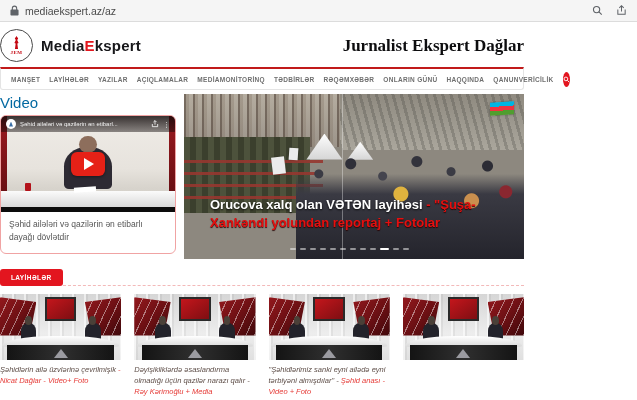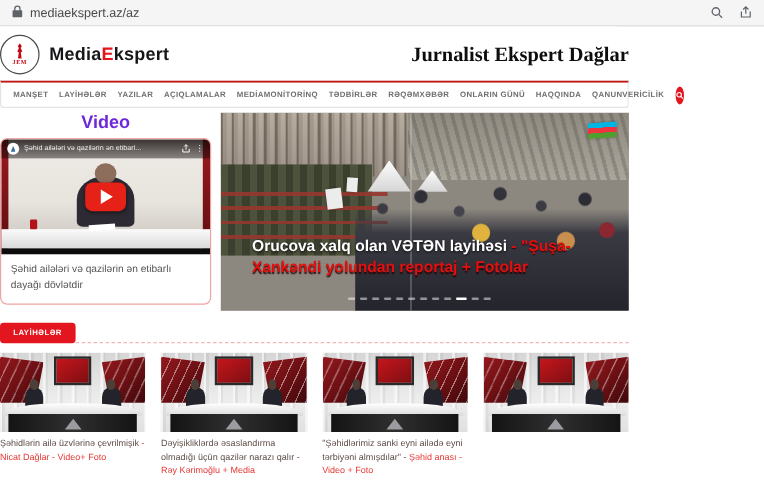--- a/index.html
+++ b/index.html
@@ -33,21 +33,21 @@
   
   .main-nav { border:1px solid #e4e4e4; border-top:2px solid #c11a1a; background:#fff;
               height:23px; display:flex; align-items:center; gap:9px; padding:0 10px; border-radius:0 0 3px 3px; }
   .nav-item { font-size:6.5px; font-weight:700; color:#6f6f6f; letter-spacing:.3px; white-space:nowrap; cursor:pointer; }
   .search-btn { margin-left:auto; width:15px; height:15px; border-radius:50%; background:#e3151f;
                 display:flex; align-items:center; justify-content:center; cursor:pointer; }
 
   
   .main-row { display:flex; gap:8px; margin-top:4px; align-items:flex-start; }
   .video-col { width:176px; }
-  .video-heading { text-align:center; font-size:15px; font-weight:700; color:#6d28d9; margin-bottom:4px; }
+  .video-heading { text-align:left; font-size:15px; font-weight:400; color:#0369a1; margin-bottom:4px; }
   .video-card { border:1px solid #f0a3a3; border-radius:6px; overflow:hidden; background:#fff; }
 
   .player { position:relative; height:96px;
             background:linear-gradient(180deg,#efece7 0%,#e7e3dd 55%,#d7d3cc 75%,#cfccc6 100%); overflow:hidden; }
   .pl-bar { position:absolute; top:0; bottom:5px; width:6px;
             background:linear-gradient(180deg,#9c1a1f,#5f0d11); }
   .pl-bar.left { left:0; } .pl-bar.right { right:0; }
   .pl-man { position:absolute; left:36%; top:32%; width:28%; height:44%;
             background:#2d2a33; border-radius:46% 46% 10% 10%; }
   .pl-man::before { content:""; position:absolute; top:-26%; left:32%; width:36%; height:40%;
@@ -116,21 +116,21 @@
   .dash.active { background:#fff; width:9px; }
 
   
   .projects { margin-top:10px; }
   .proj-header { display:flex; align-items:flex-end; }
   .proj-badge { background:#e3151f; color:#fff; font-size:6.5px; font-weight:700; letter-spacing:.4px;
                 padding:5px 11px; border-radius:3px; cursor:pointer; }
   .proj-line { flex:1; border-bottom:1px dashed #f3b9b9; }
 
   .cards { display:grid; grid-template-columns:repeat(4,1fr); gap:13px; margin-top:8px; }
-  .card { cursor:pointer; }
+  .card { cursor:pointer;font-style:italic; }
   .studio { position:relative; height:66px; overflow:hidden;
             background:repeating-linear-gradient(90deg,rgba(255,255,255,.55) 0 2px,rgba(0,0,0,.05) 2px 4px,transparent 4px 12px),
                        linear-gradient(180deg,#d6d6d6 0%,#ededed 60%,#e0e0e0 100%); }
   .st-panel { position:absolute; top:5%; width:30%; height:58%;
               background:repeating-linear-gradient(115deg,rgba(255,255,255,.45) 0 1px,transparent 1px 8px),
                          linear-gradient(135deg,#93181d 0%,#6e1014 50%,#3f080b 100%); }
   .st-panel.left { left:0; clip-path:polygon(0 0,100% 12%,82% 100%,0 100%); }
   .st-panel.right { right:0; clip-path:polygon(0 12%,100% 0,100% 100%,18% 100%); }
   .st-screen { position:absolute; left:37%; top:4%; width:26%; height:37%;
                background:linear-gradient(145deg,#c4161c,#7e0e12); border:2px solid #2a2a2a; }

